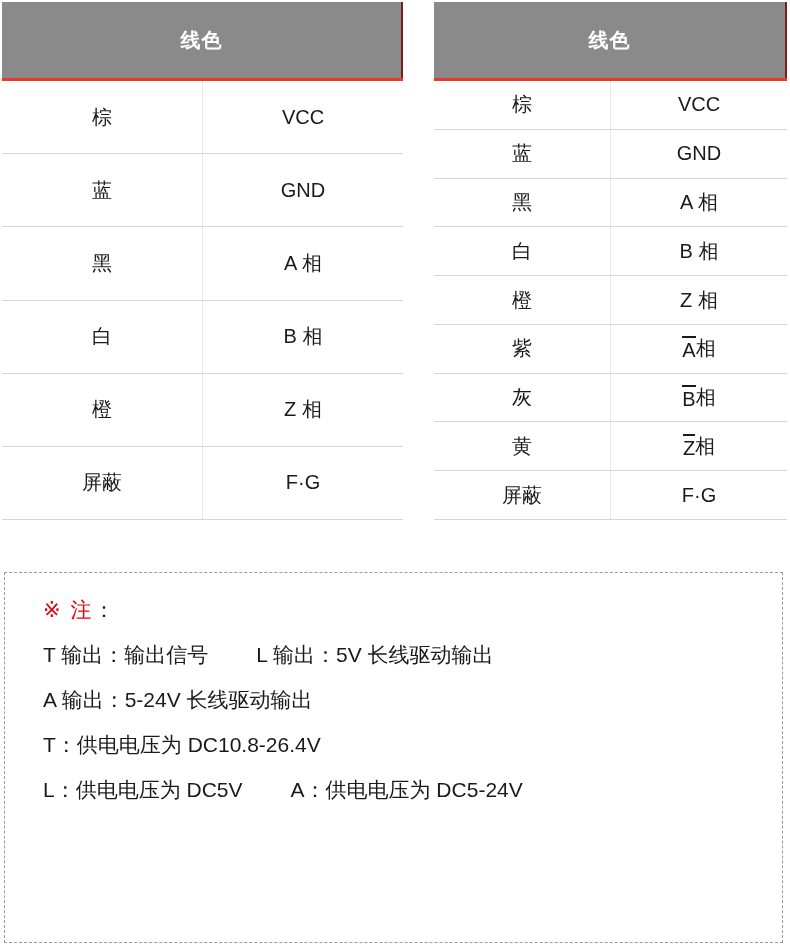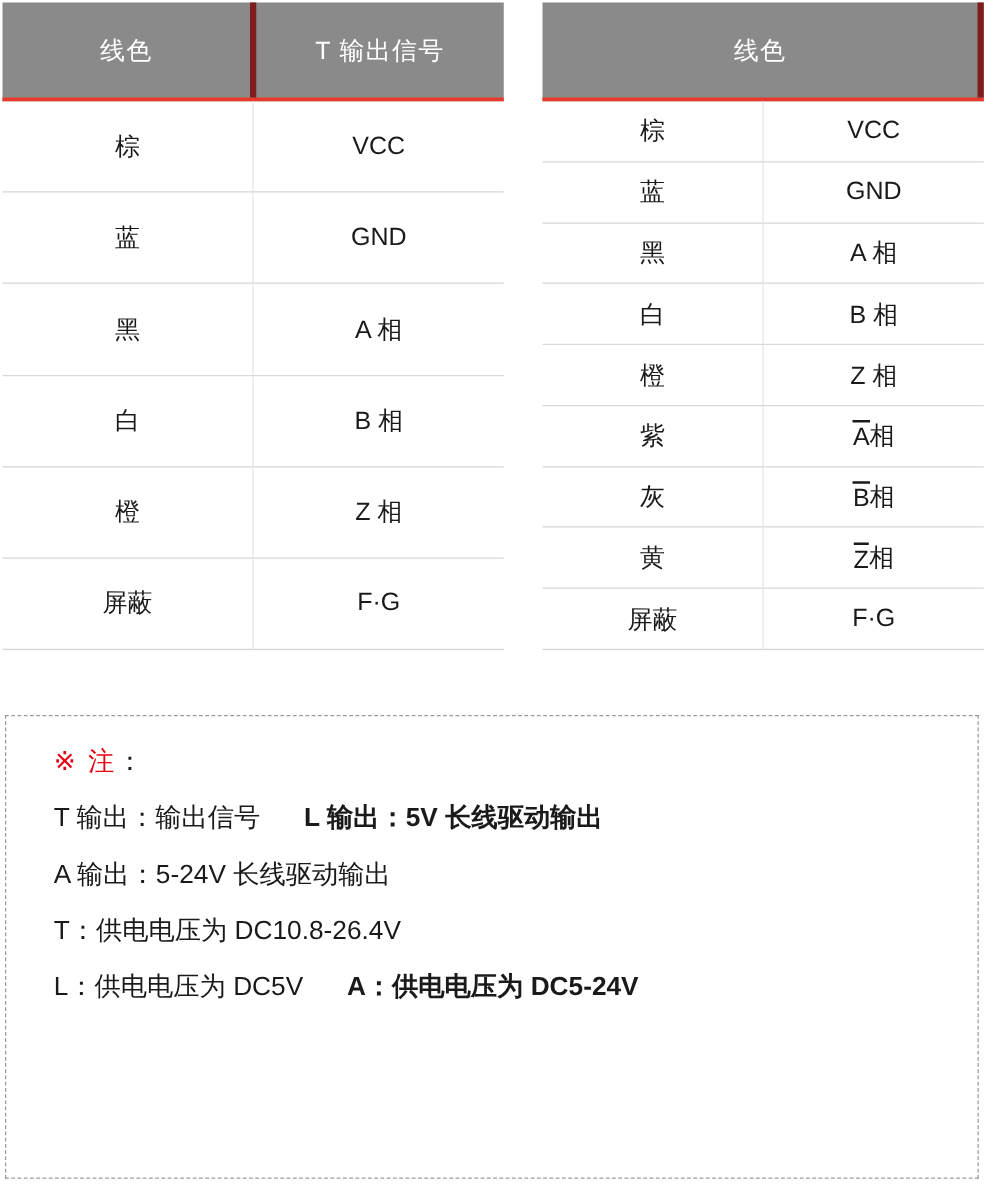--- a/index.html
+++ b/index.html
@@ -31,21 +31,21 @@
   .th {
     flex: 1 1 0;
     display: flex;
     align-items: center;
     justify-content: center;
     color: #ffffff;
     font-size: 20px;
     font-weight: 500;
     letter-spacing: 1px;
   }
-  .th:first-child { border-right: 5px solid #7f1d1d; }
+  .th:first-child { border-right: 2px solid #7f1d1d; font-weight: bold; }
   .tbody {
     flex: 1 1 auto;
     display: flex;
     flex-direction: column;
     border-bottom: 1px solid #d6d6d6;
   }
   .tr {
     flex: 1 1 0;
     display: flex;
     font-size: 20px;
@@ -70,29 +70,28 @@
     width: 779px; height: 371px;
     border: 1px dashed #9a9a9a;
     box-sizing: border-box;
     padding: 14px 20px 0 38px;
     font-size: 21px;
   }
   .note-title { line-height: 45px; font-weight: 500; }
   .note-marker { color: #e60012; letter-spacing: 2px; }
   .note-colon { color: #1a1a1a; }
   .note-line { line-height: 45px; white-space: nowrap; }
-  .note-seg.gap { margin-left: 35px; font-weight: bold; }
+  .note-seg.gap { margin-left: 48px; }
 </style>
 </head>
 <body>
 
 <section class="wire-table table-t">
   <div class="thead">
     <div class="th">线色</div>
-    <div class="th">T 输出信号</div>
   </div>
   <div class="tbody">
       <div class="tr">
         <div class="td">棕</div>
         <div class="td">VCC</div>
       </div>
       <div class="tr">
         <div class="td">蓝</div>
         <div class="td">GND</div>
       </div>

